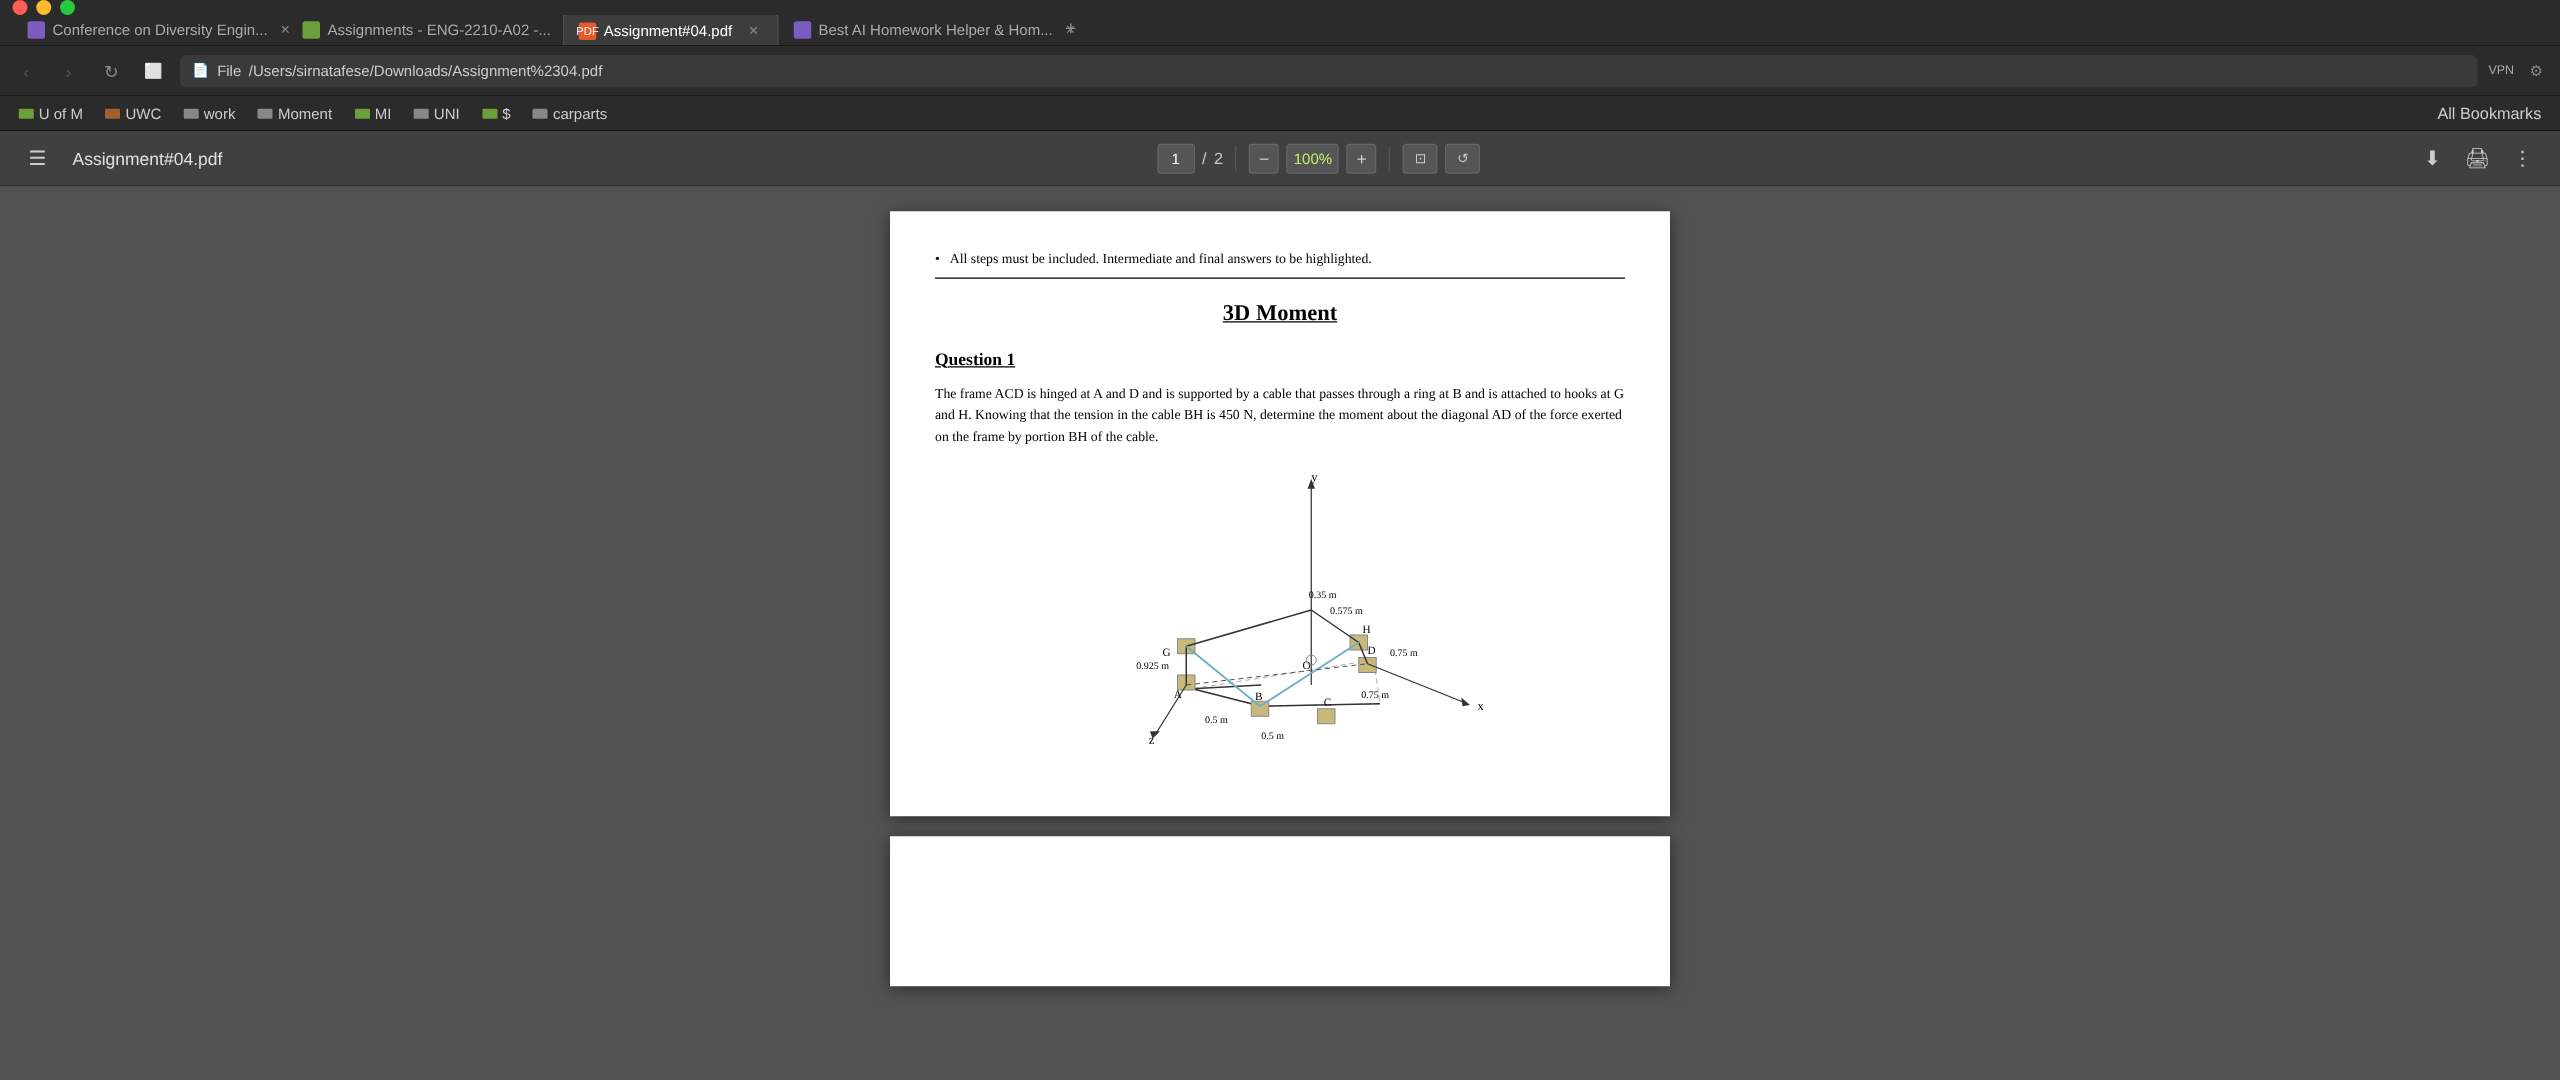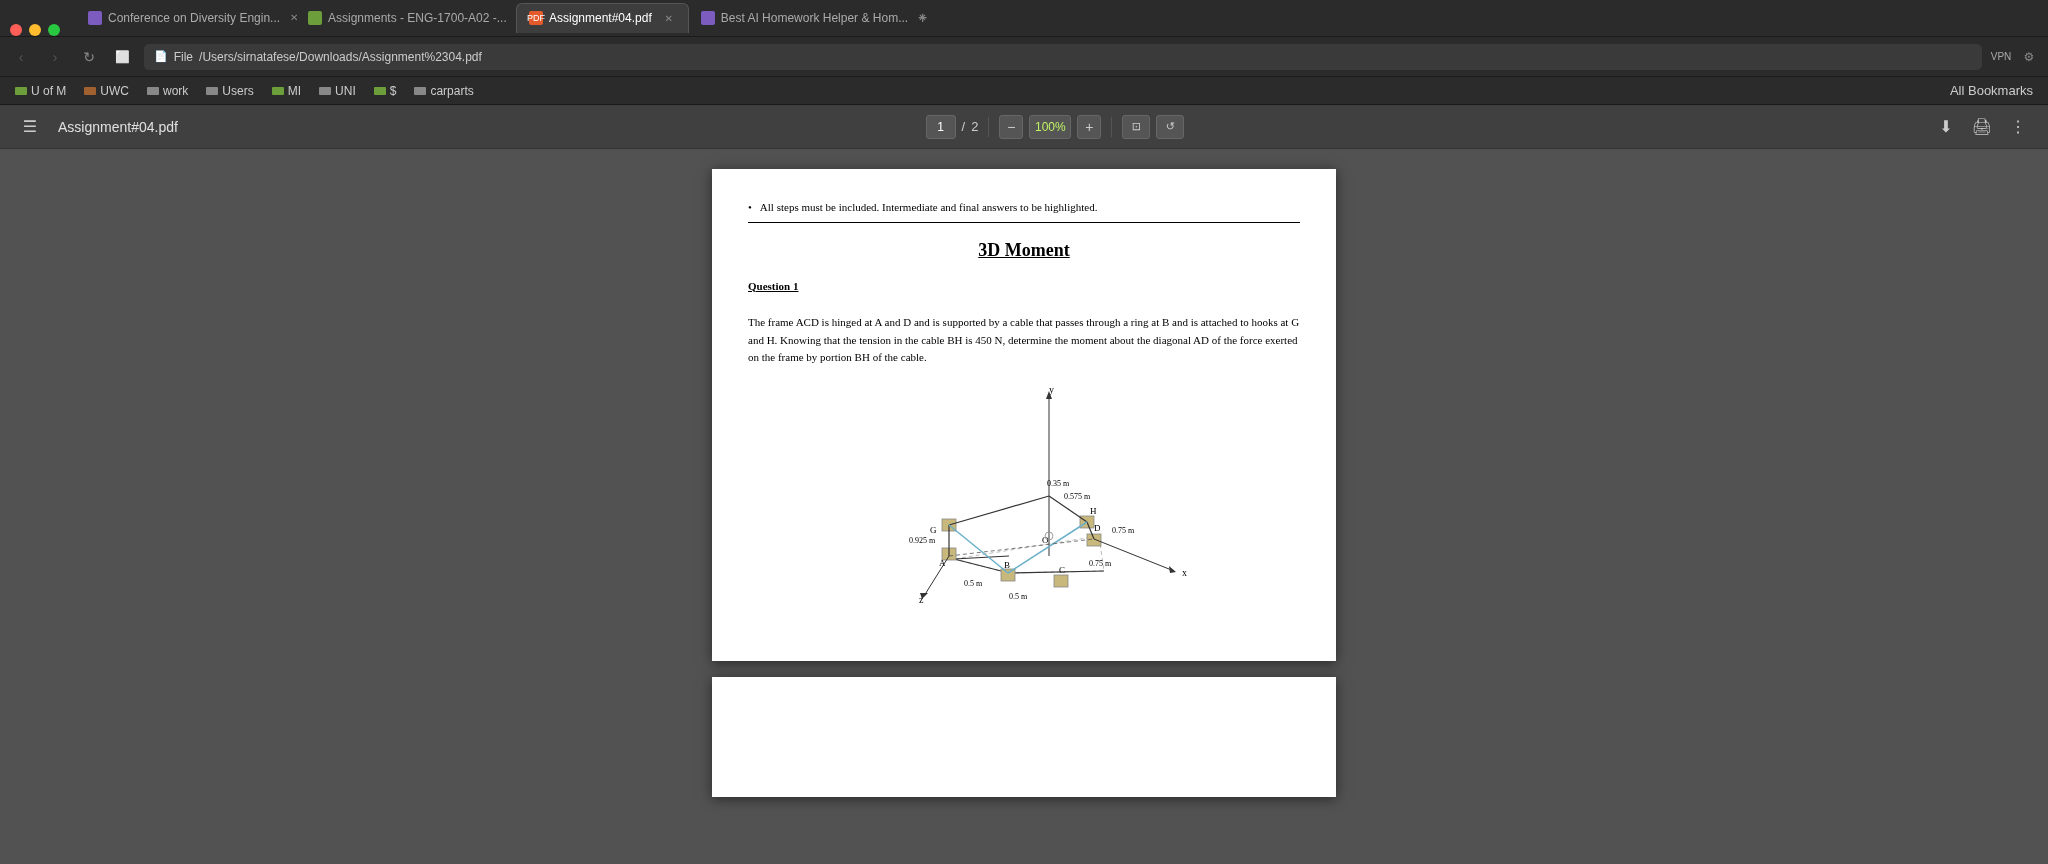--- a/index.html
+++ b/index.html
@@ -3,24 +3,25 @@
   <meta charset="utf-8">
   <style>
     * { margin: 0; padding: 0; box-sizing: border-box; }
     body { background: #3a3a3a; font-family: -apple-system, BlinkMacSystemFont, 'Helvetica Neue', Arial, sans-serif; font-size: 13px; color: #e0e0e0; overflow: hidden; width: 2048px; height: 864px; }
 
     
     .titlebar {
       height: 37px;
       background: #2b2b2b;
       display: flex;
-      align-items: flex-end;
+      align-items: flex-start;
       padding: 0 10px;
       gap: 0;
       border-bottom: 1px solid #1a1a1a;
+      flex-direction: column;
     }
     .window-controls {
       display: flex; gap: 7px; align-items: center; margin-right: 16px;
     }
     .dot { width: 12px; height: 12px; border-radius: 50%; }
     .dot-red { background: #ff5f57; }
     .dot-yellow { background: #febc2e; }
     .dot-green { background: #28c840; }
 
     .tabs-bar {
@@ -119,21 +120,21 @@
       text-decoration: underline;
       margin-bottom: 14px;
       font-family: 'Times New Roman', Times, serif;
     }
     .pdf-page .bullet-item {
       display: flex; align-items: flex-start; gap: 8px; margin-bottom: 6px;
     }
     .bullet-item .bullet { flex-shrink: 0; }
     .pdf-page hr { border: none; border-top: 1px solid #000; margin: 6px 0 14px 0; }
 
-    .question-title { font-weight: bold; font-size: 11px; text-decoration: underline; margin-bottom: 20px; }
+    .question-title { font-weight: bold; font-size: 14px; text-decoration: underline; margin-bottom: 8px; }
     .question-body { font-size: 11px; line-height: 1.6; margin-bottom: 14px; }
 
     .diagram-area {
       display: flex; justify-content: center; align-items: center;
       margin: 10px 0;
     }
 
     .footer-line {
       display: flex; justify-content: space-between; align-items: center;
       border-top: 1px solid #000; padding-top: 6px; margin-top: 20px;
@@ -163,21 +164,21 @@
   <div class="tabs-bar">
 
     <div class="tab">
       <div class="tab-favicon" style="background:#7c5cbf;"></div>
       <span>Conference on Diversity Engin...</span>
       <div class="tab-close">✕</div>
     </div>
 
     <div class="tab">
       <div class="tab-favicon" style="background:#6c9e3c;"></div>
-      <span>Assignments - ENG-1700-A02 -...</span>
+      <span>Assignments - ENG-2210-A02 -...</span>
       <div class="tab-close">✕</div>
     </div>
 
     <div class="tab active">
       <div class="tab-favicon" style="background:#e55a2b; font-size:9px; color:#fff; display:flex; align-items:center; justify-content:center;">PDF</div>
       <span>Assignment#04.pdf</span>
       <div class="tab-close">✕</div>
     </div>
 
     <div class="tab">
@@ -213,21 +214,21 @@
   <div class="bookmark-item">
     <div class="bm-icon" style="background:#a06030;"></div>
     <span>UWC</span>
   </div>
   <div class="bookmark-item">
     <div class="bm-icon" style="background:#888;"></div>
     <span>work</span>
   </div>
   <div class="bookmark-item">
     <div class="bm-icon" style="background:#888;"></div>
-    <span>Users</span>
+    <span>Moment</span>
   </div>
   <div class="bookmark-item">
     <div class="bm-icon" style="background:#6c9e3c;"></div>
     <span>MI</span>
   </div>
   <div class="bookmark-item">
     <div class="bm-icon" style="background:#888;"></div>
     <span>UNI</span>
   </div>
   <div class="bookmark-item">

